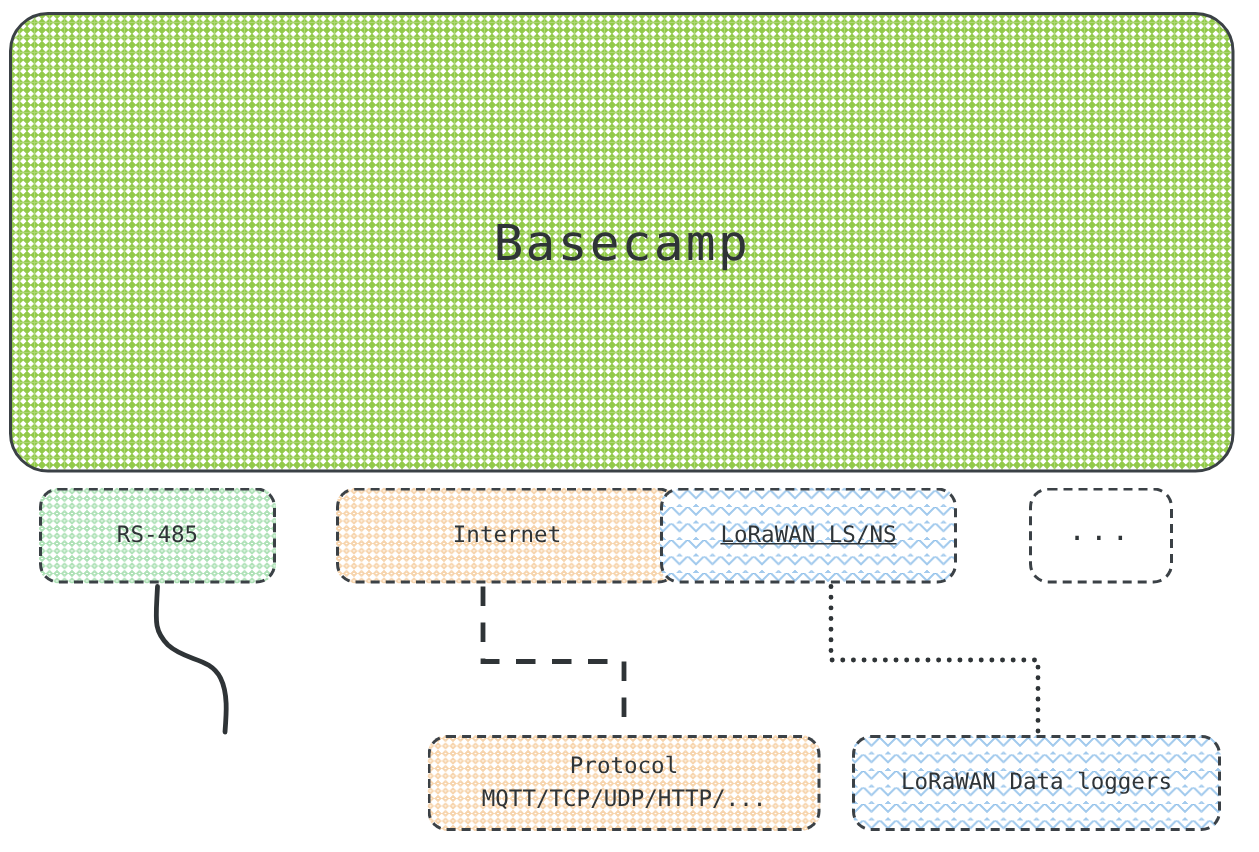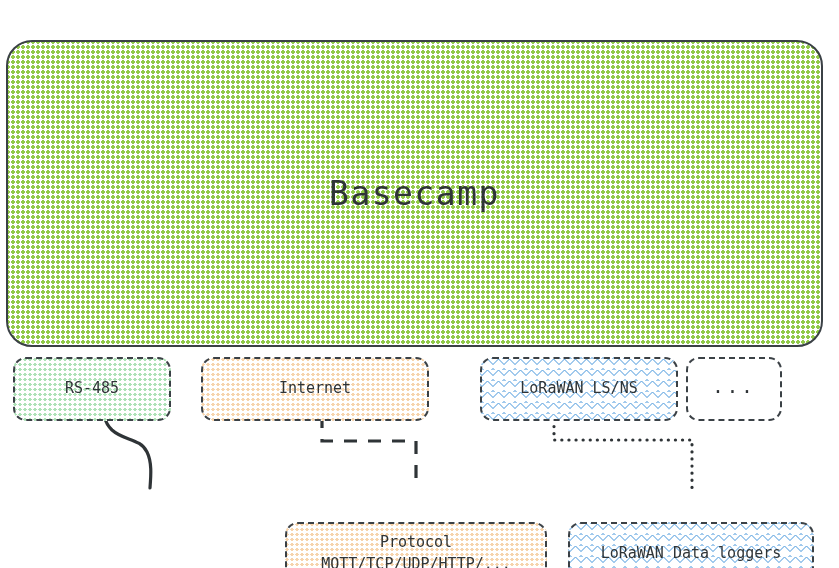--- a/index.html
+++ b/index.html
@@ -37,21 +37,20 @@
     box-sizing: border-box;
     display: flex;
     flex-direction: column;
     align-items: center;
     justify-content: center;
     text-align: left;
     line-height: 1.45;
     color: #2f3437;
     background-color: #ffffff;
     background-repeat: repeat;
-    margin-top: 32px;
   }
 
   
   .node-basecamp {
     left: 6px;
     top: 8px;
     width: 817px;
     height: 307px;
     border: 2px solid #3b4146;
     border-radius: 26px;
@@ -121,23 +120,23 @@
   }
 
   .ellipsis-label {
     font-size: 19px;
     letter-spacing: 3px;
     line-height: 1;
     margin-top: -6px;
   }
 
   
-  .pos-rs485      { left: 13px;  width: 158px; }
-  .pos-internet   { left: 201px; width: 228px; }
-  .pos-lorawan-ls { left: 480px; width: 198px; }
+  .pos-rs485      { left: 26px;  width: 158px; }
+  .pos-internet   { left: 224px; width: 228px; }
+  .pos-lorawan-ls { left: 440px; width: 198px; text-decoration: underline; }
   .pos-more       { left: 686px; width: 96px;  }
 
   .pos-alarm      { left: 22px;  width: 240px; }
   .pos-protocol   { left: 285px; width: 262px; }
   .pos-loggers    { left: 568px; width: 246px; }
 </style>
 </head>
 <body>
 
 <div id="diagram-root">

